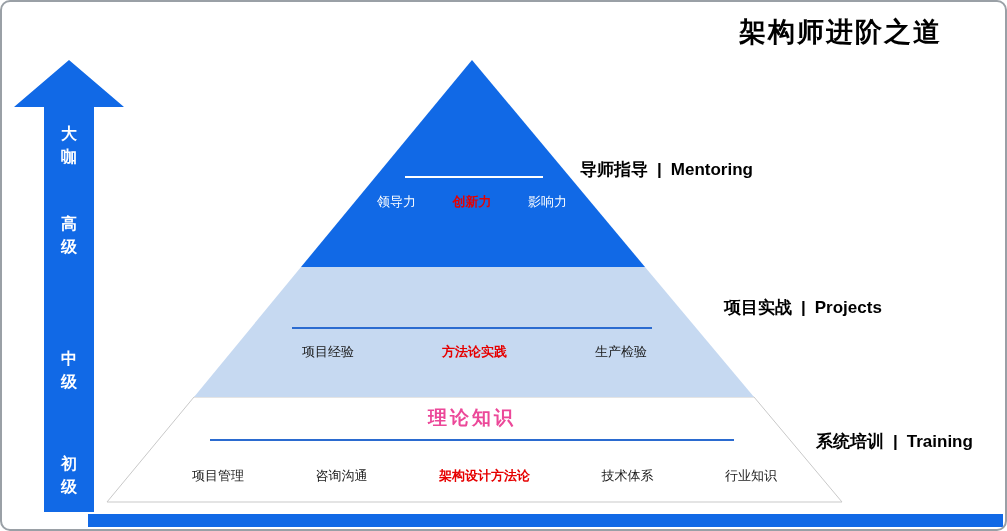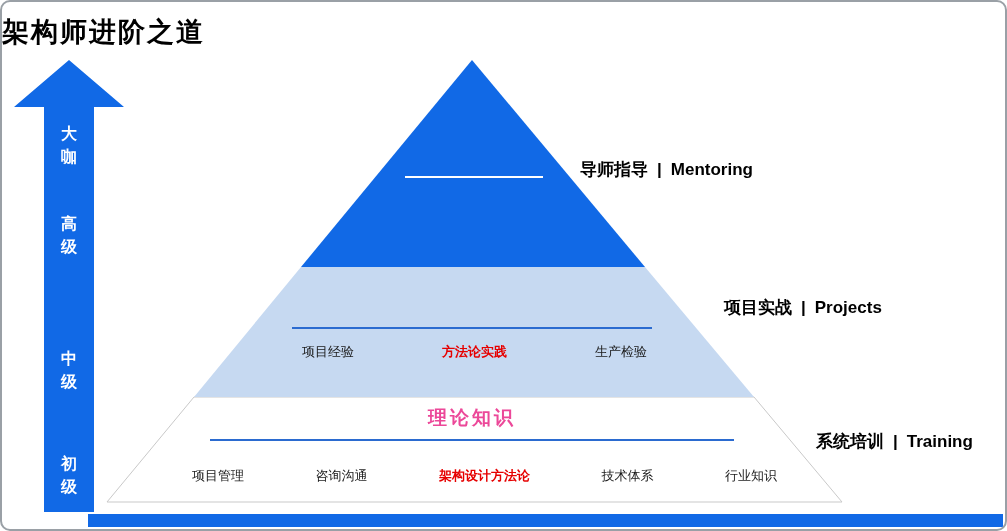--- a/index.html
+++ b/index.html
@@ -12,21 +12,21 @@
   .canvas{
     position:relative;width:1003px;height:527px;margin:0;
     background:#ffffff;border:2px solid #9aa0a6;border-radius:10px;overflow:hidden;
   }
   .shapes{position:absolute;left:0;top:0;width:1007px;height:531px;z-index:1;}
   .fill-blue{fill:var(--primary-blue);}
   .fill-light{fill:var(--light-blue);}
   .fill-white{fill:#ffffff;stroke:#c9c9c9;stroke-width:1;}
   .txt{position:absolute;z-index:2;}
   .page-title{
-    top:12px;left:0;width:940px;text-align:left;
+    top:12px;left:0;width:940px;text-align:right;
     font-size:27px;font-weight:bold;color:#000;letter-spacing:2px;
   }
   
   .lvl{
     left:58px;width:18px;text-align:center;color:#fff;font-weight:bold;
     font-size:16px;line-height:1.45;word-break:break-all;
   }
   .lvl1{top:120px;} .lvl2{top:210px;} .lvl3{top:345px;} .lvl4{top:450px;}
   
   .sec-title{left:370px;width:200px;text-align:center;font-size:19px;letter-spacing:3px;font-weight:bold;}
@@ -71,20 +71,25 @@
   <div class="bottom-bar"></div>
 
   <div class="txt page-title">架构师进阶之道</div>
 
   <div class="txt lvl lvl1">大咖</div>
   <div class="txt lvl lvl2">高级</div>
   <div class="txt lvl lvl3">中级</div>
   <div class="txt lvl lvl4">初级</div>
 
   <div class="txt sec-line sec1-line"></div>
+  <div class="txt items row1">
+    <span>领导力</span>
+    <span class="hot">创新力</span>
+    <span>影响力</span>
+  </div>
 
   <div class="txt sec-line sec2-line"></div>
   <div class="txt items row2">
     <span>项目经验</span>
     <span class="hot">方法论实践</span>
     <span>生产检验</span>
   </div>
 
   <div class="txt sec-title sec3-title">理论知识</div>
   <div class="txt sec-line sec3-line"></div>

